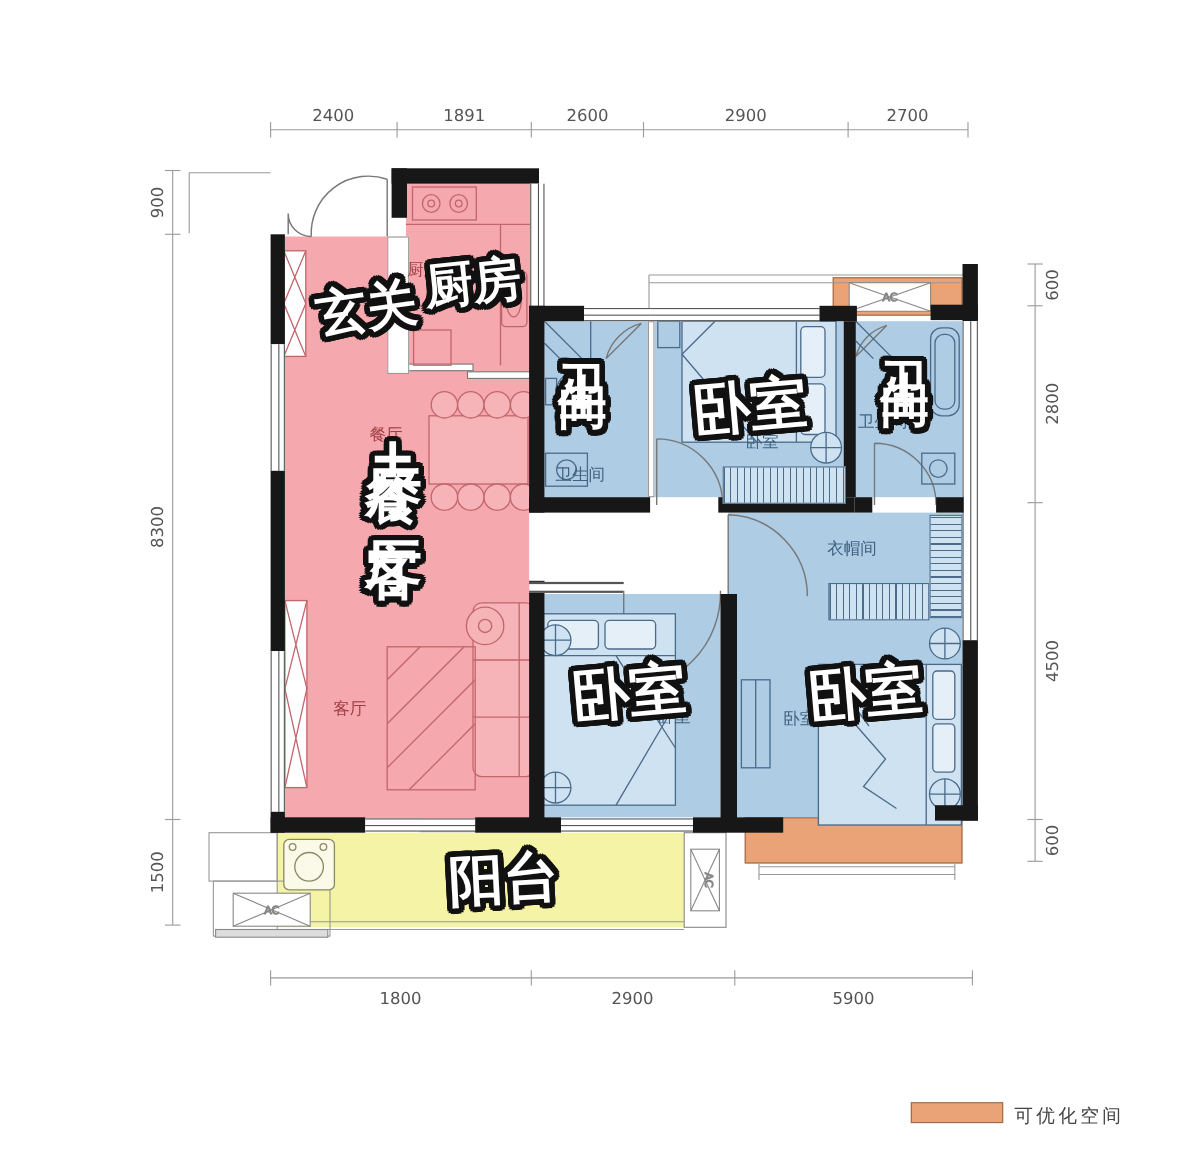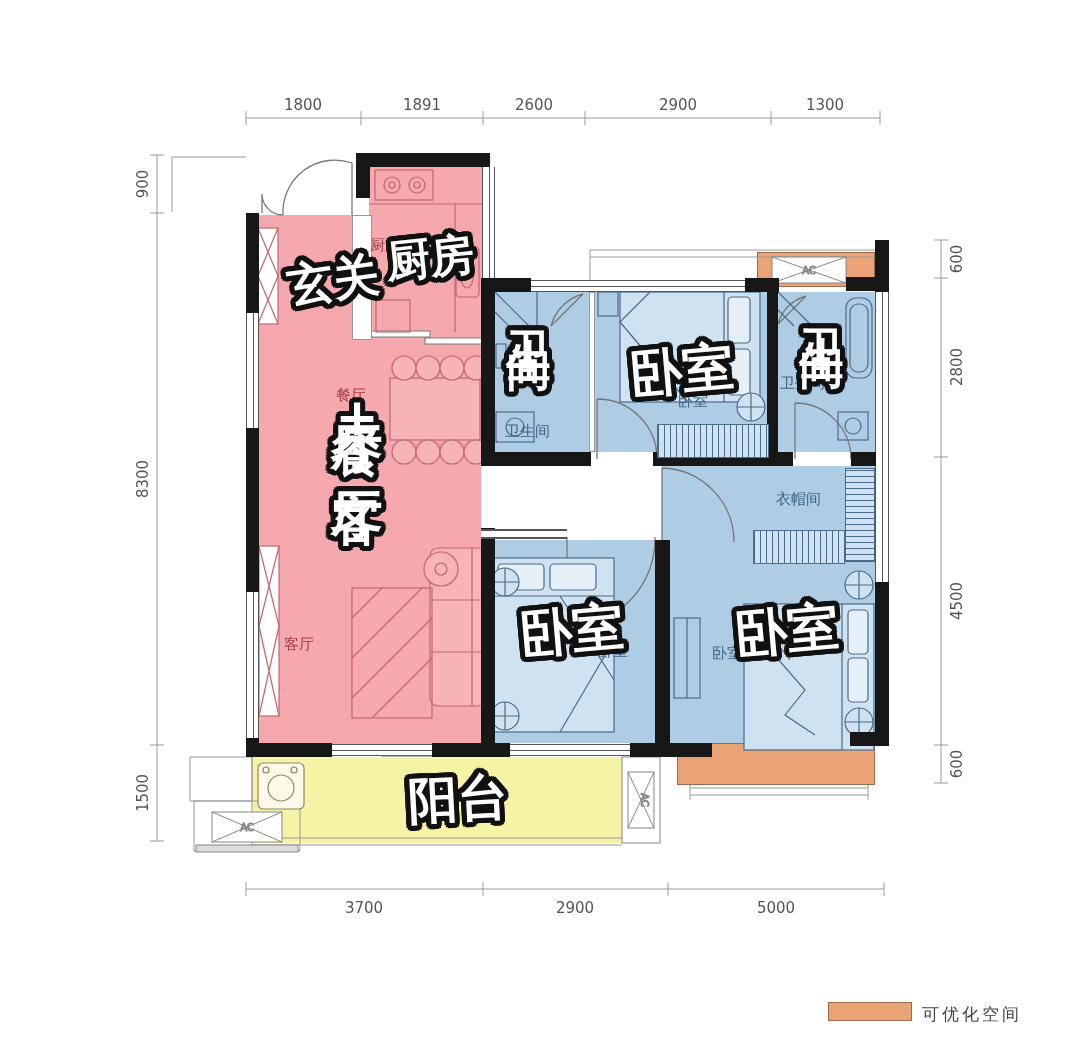--- a/index.html
+++ b/index.html
@@ -241,50 +241,50 @@
   <div class="wall" style="left:432px;top:743px;width:78px;height:14px;"></div>
   <div class="winh" style="left:510px;top:744px;width:120px;height:12px;"></div>
   <div class="wall" style="left:630px;top:743px;width:82px;height:14px;"></div>
 
   <div class="comb h-teeth" style="left:657px;top:424px;width:112px;height:34px;"></div>
   <div class="comb v-teeth" style="left:845px;top:468px;width:30px;height:94px;"></div>
   <div class="comb h-teeth" style="left:753px;top:530px;width:92px;height:34px;"></div>
 
   <div class="sl sl-pink" style="left:370px;top:238px;">厨房</div>
   <div class="sl sl-pink" style="left:336px;top:388px;">餐厅</div>
-  <div class="sl sl-pink" style="left:284px;top:637px;">客厅</div>
+  <div class="sl sl-pink" style="left:303px;top:637px;">客厅</div>
   <div class="sl sl-blue" style="left:505px;top:424px;">卫生间</div>
   <div class="sl sl-blue" style="left:678px;top:394px;">卧室</div>
   <div class="sl sl-blue" style="left:780px;top:376px;">卫生间</div>
-  <div class="sl sl-blue" style="left:776px;top:492px;">衣帽间</div>
+  <div class="sl sl-blue" style="left:752px;top:492px;">衣帽间</div>
   <div class="sl sl-blue" style="left:598px;top:644px;">卧室</div>
   <div class="sl sl-blue" style="left:712px;top:646px;">卧室</div>
 
   <div class="bl bl-h" style="left:333px;top:280px;font-size:46px;transform:translate(-50%,-50%) rotate(-8deg);">玄关</div>
   <div class="bl bl-h" style="left:430px;top:258px;font-size:44px;transform:translate(-50%,-50%) rotate(-6deg);">厨房</div>
   <div class="bl bl-v" style="left:529px;top:296px;font-size:44px;letter-spacing:8px;">卫生间</div>
   <div class="bl bl-h" style="left:682px;top:370px;font-size:52px;transform:translate(-50%,-50%) rotate(-5deg);">卧室</div>
   <div class="bl bl-v" style="left:822px;top:294px;font-size:44px;letter-spacing:8px;">卫生间</div>
   <div class="bl bl-v" style="left:357px;top:383px;font-size:52px;letter-spacing:2px;">餐厅+客厅</div>
   <div class="bl bl-h" style="left:572px;top:630px;font-size:52px;transform:translate(-50%,-50%) rotate(-5deg);">卧室</div>
   <div class="bl bl-h" style="left:787px;top:630px;font-size:52px;transform:translate(-50%,-50%) rotate(-5deg);">卧室</div>
   <div class="bl bl-h" style="left:458px;top:799px;font-size:50px;transform:translate(-50%,-50%) rotate(-3deg);">阳台</div>
 
-  <div class="dim dim-h" style="left:303px;top:96px;">1800</div>
+  <div class="dim dim-h" style="left:303px;top:96px;">2400</div>
   <div class="dim dim-h" style="left:422px;top:96px;">1891</div>
   <div class="dim dim-h" style="left:534px;top:96px;">2600</div>
   <div class="dim dim-h" style="left:678px;top:96px;">2900</div>
-  <div class="dim dim-h" style="left:825px;top:96px;">1300</div>
+  <div class="dim dim-h" style="left:825px;top:96px;">2700</div>
   <div class="dim dim-v" style="left:143px;top:184px;">900</div>
   <div class="dim dim-v" style="left:143px;top:479px;">8300</div>
   <div class="dim dim-v" style="left:143px;top:793px;">1500</div>
   <div class="dim dim-v" style="left:957px;top:259px;">600</div>
   <div class="dim dim-v" style="left:957px;top:367px;">2800</div>
   <div class="dim dim-v" style="left:957px;top:601px;">4500</div>
   <div class="dim dim-v" style="left:957px;top:764px;">600</div>
-  <div class="dim dim-h" style="left:364px;top:899px;">3700</div>
+  <div class="dim dim-h" style="left:364px;top:899px;">1800</div>
   <div class="dim dim-h" style="left:575px;top:899px;">2900</div>
-  <div class="dim dim-h" style="left:776px;top:899px;">5000</div>
+  <div class="dim dim-h" style="left:776px;top:899px;">5900</div>
 
   <div class="fill orange" style="left:828px;top:1002px;width:84px;height:19px;"></div>
   <div class="legend-label" style="left:922px;top:1003px;">可优化空间</div>
 
 </div>
 
 </body></html>

